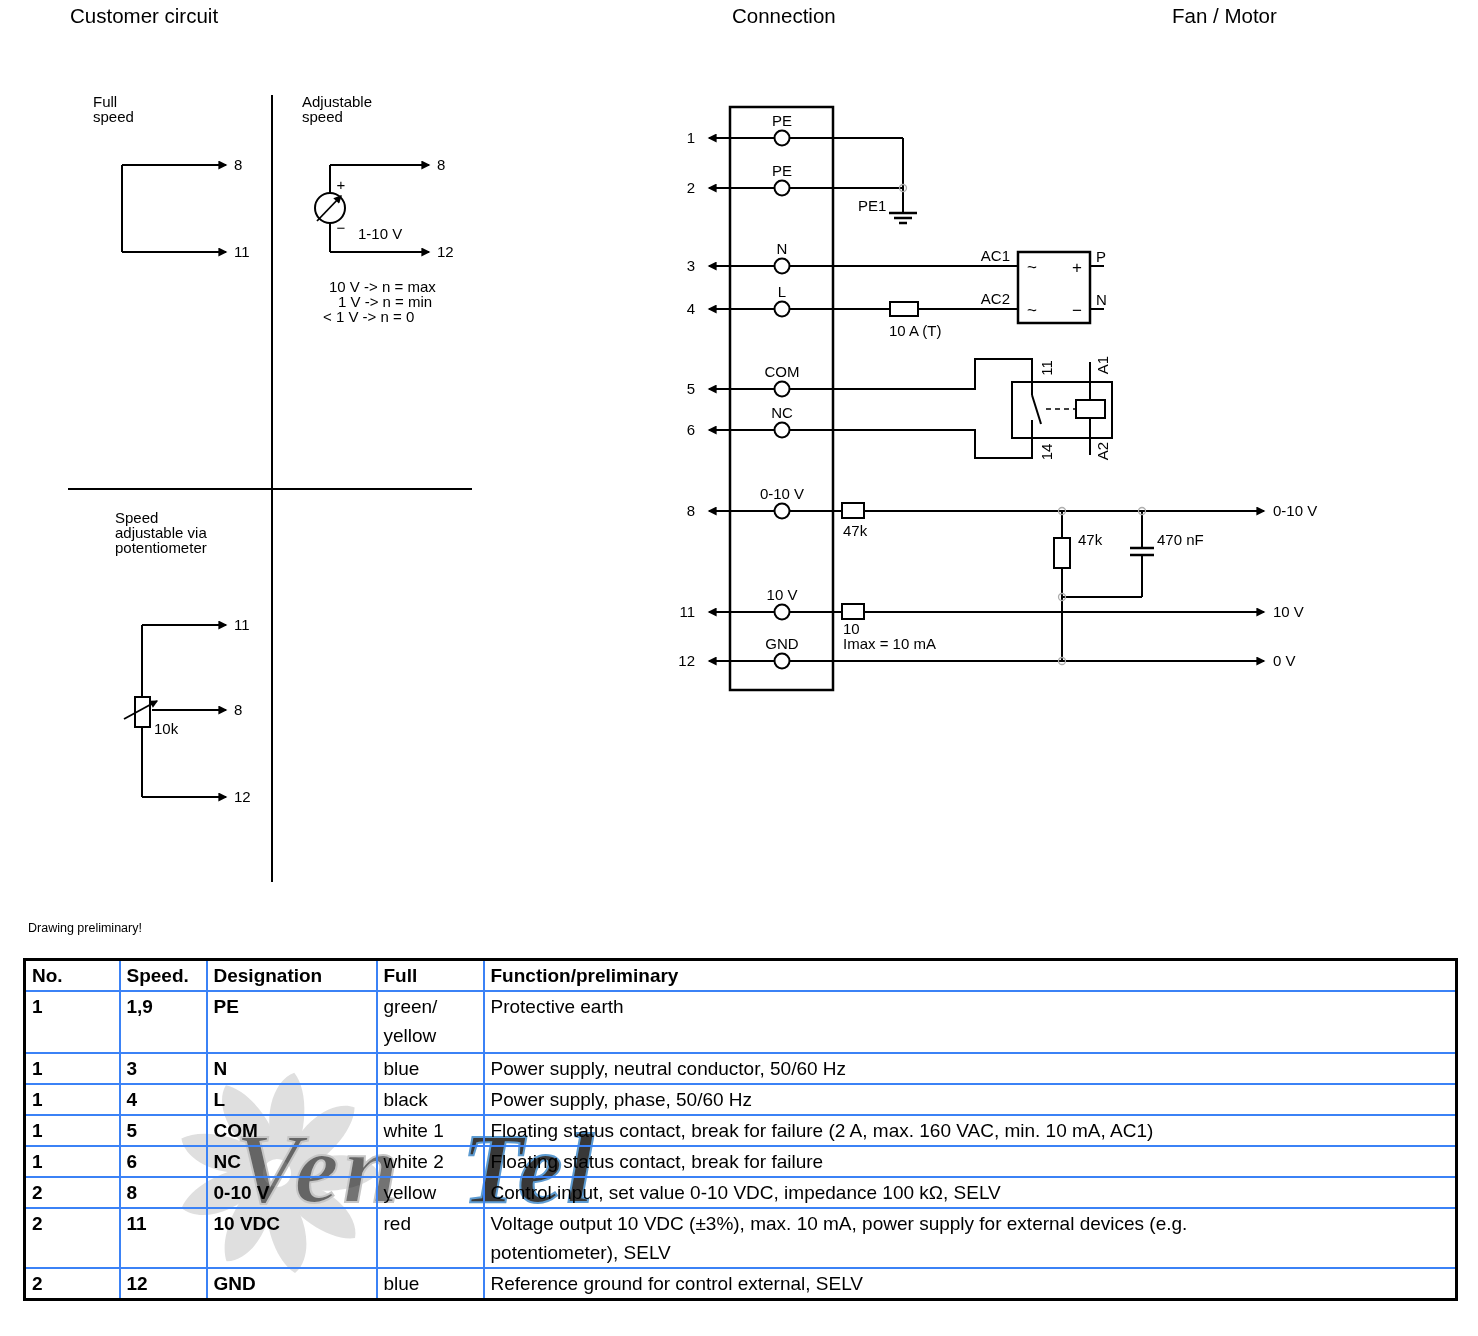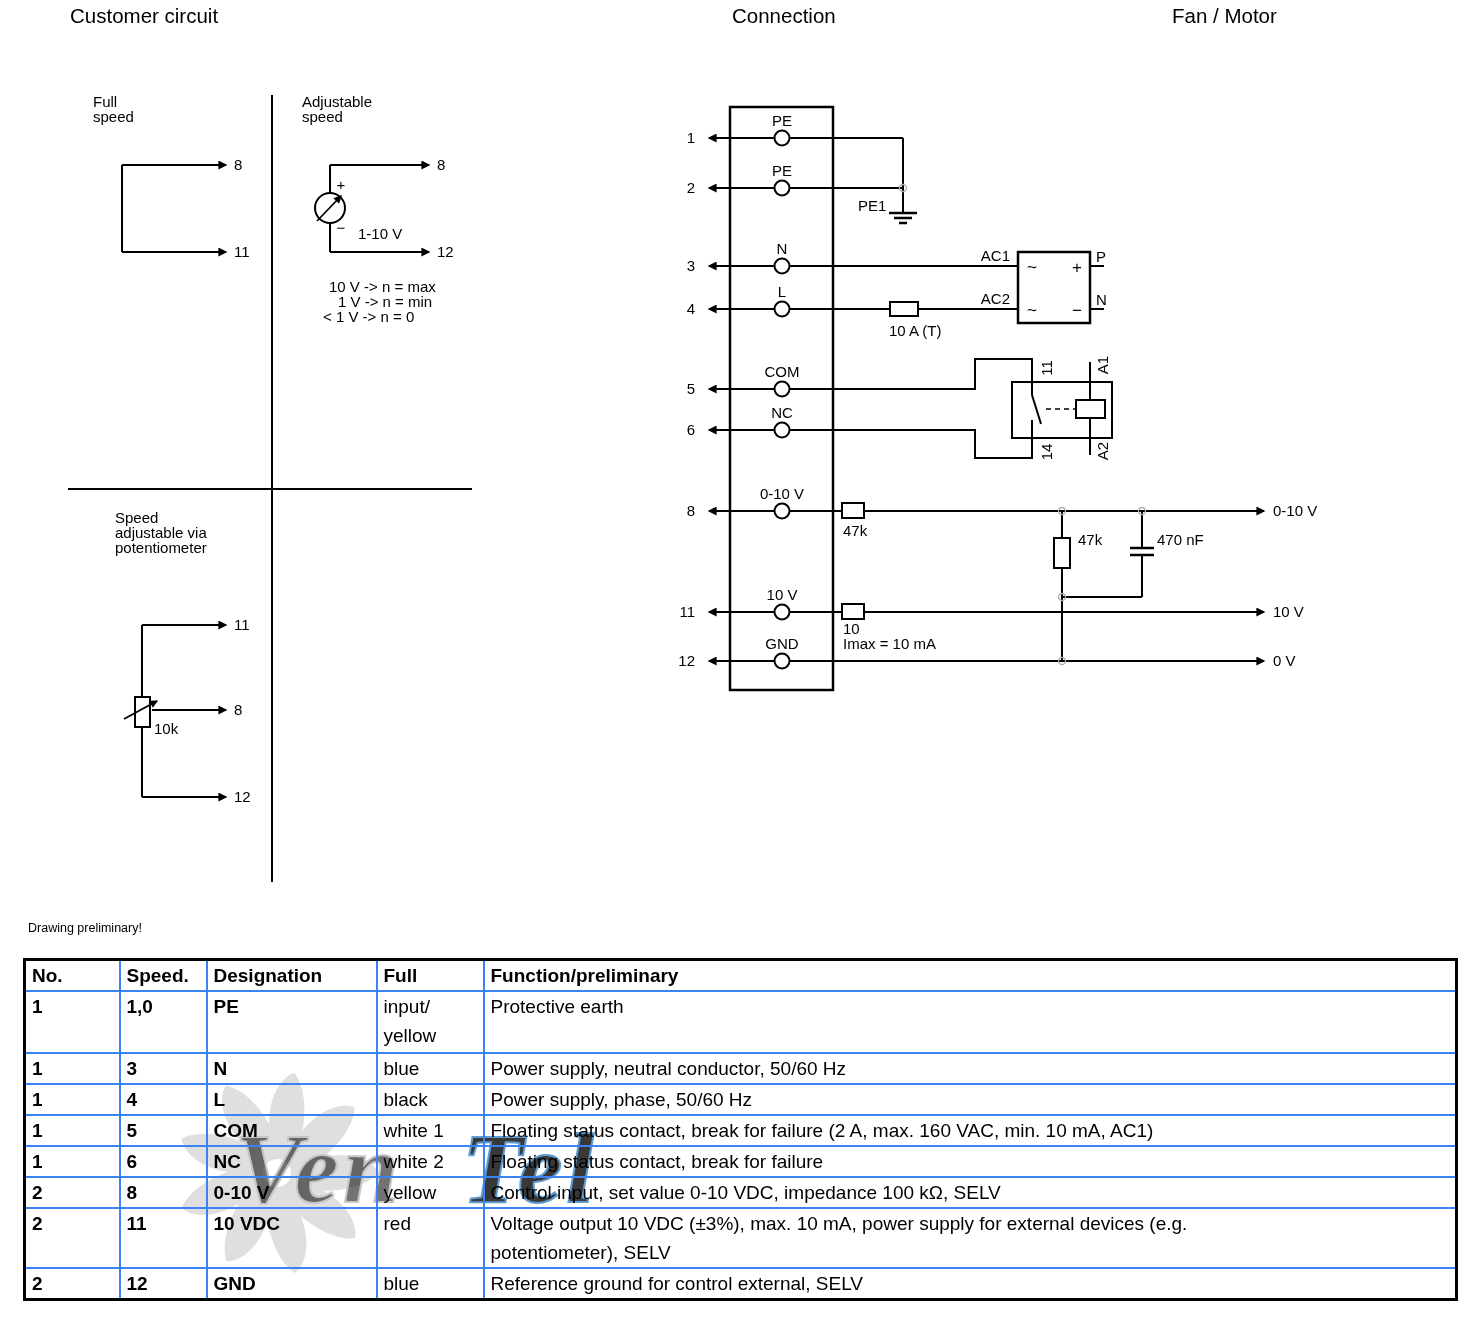--- a/index.html
+++ b/index.html
@@ -280,24 +280,24 @@
     <tbody>
         <tr>
       <th>No.</th>
       <th>Speed.</th>
       <th>Designation</th>
       <th>Full</th>
       <th>Function/preliminary</th>
     </tr>
     <tr class="r-pe">
       <td class="c-no">1</td>
-      <td class="c-conn">1,0</td>
+      <td class="c-conn">1,9</td>
       <td class="c-des">PE</td>
       <td>
-            <div>input/</div>
+            <div>green/</div>
             <div>yellow</div>
           </td>
       <td>
             <div>Protective earth</div>
             <div></div>
           </td>
     </tr>
     <tr class="r-n">
       <td class="c-no">1</td>
       <td class="c-conn">3</td>

